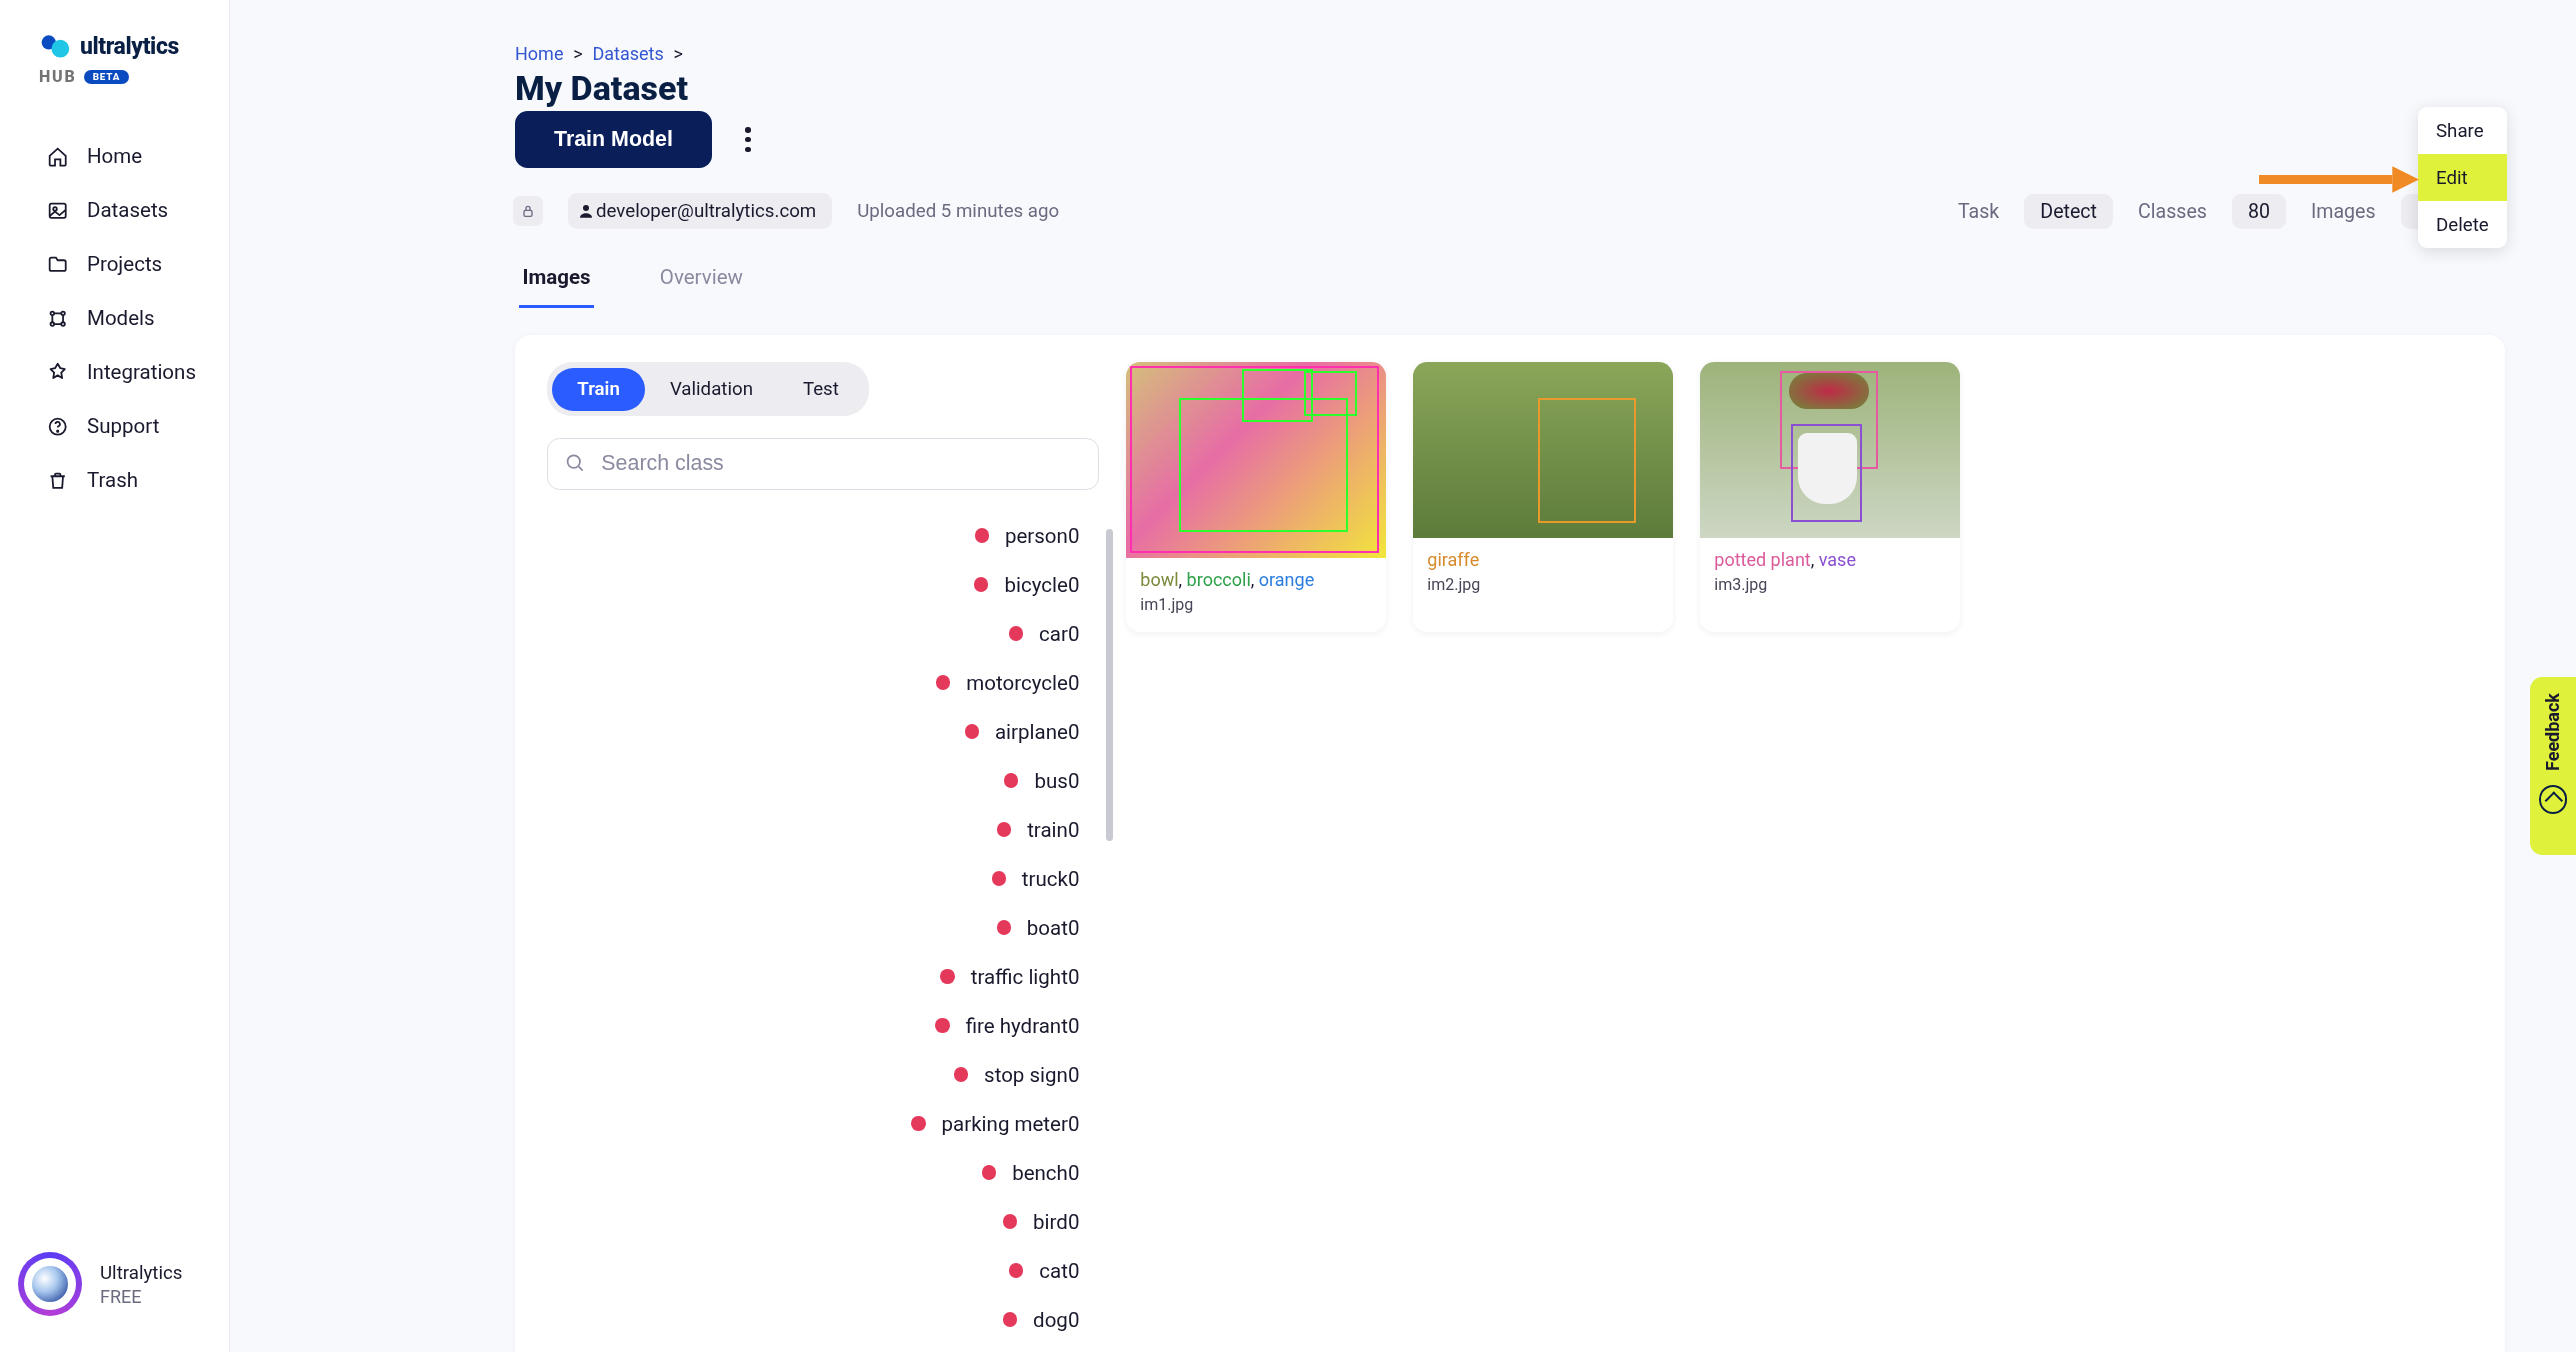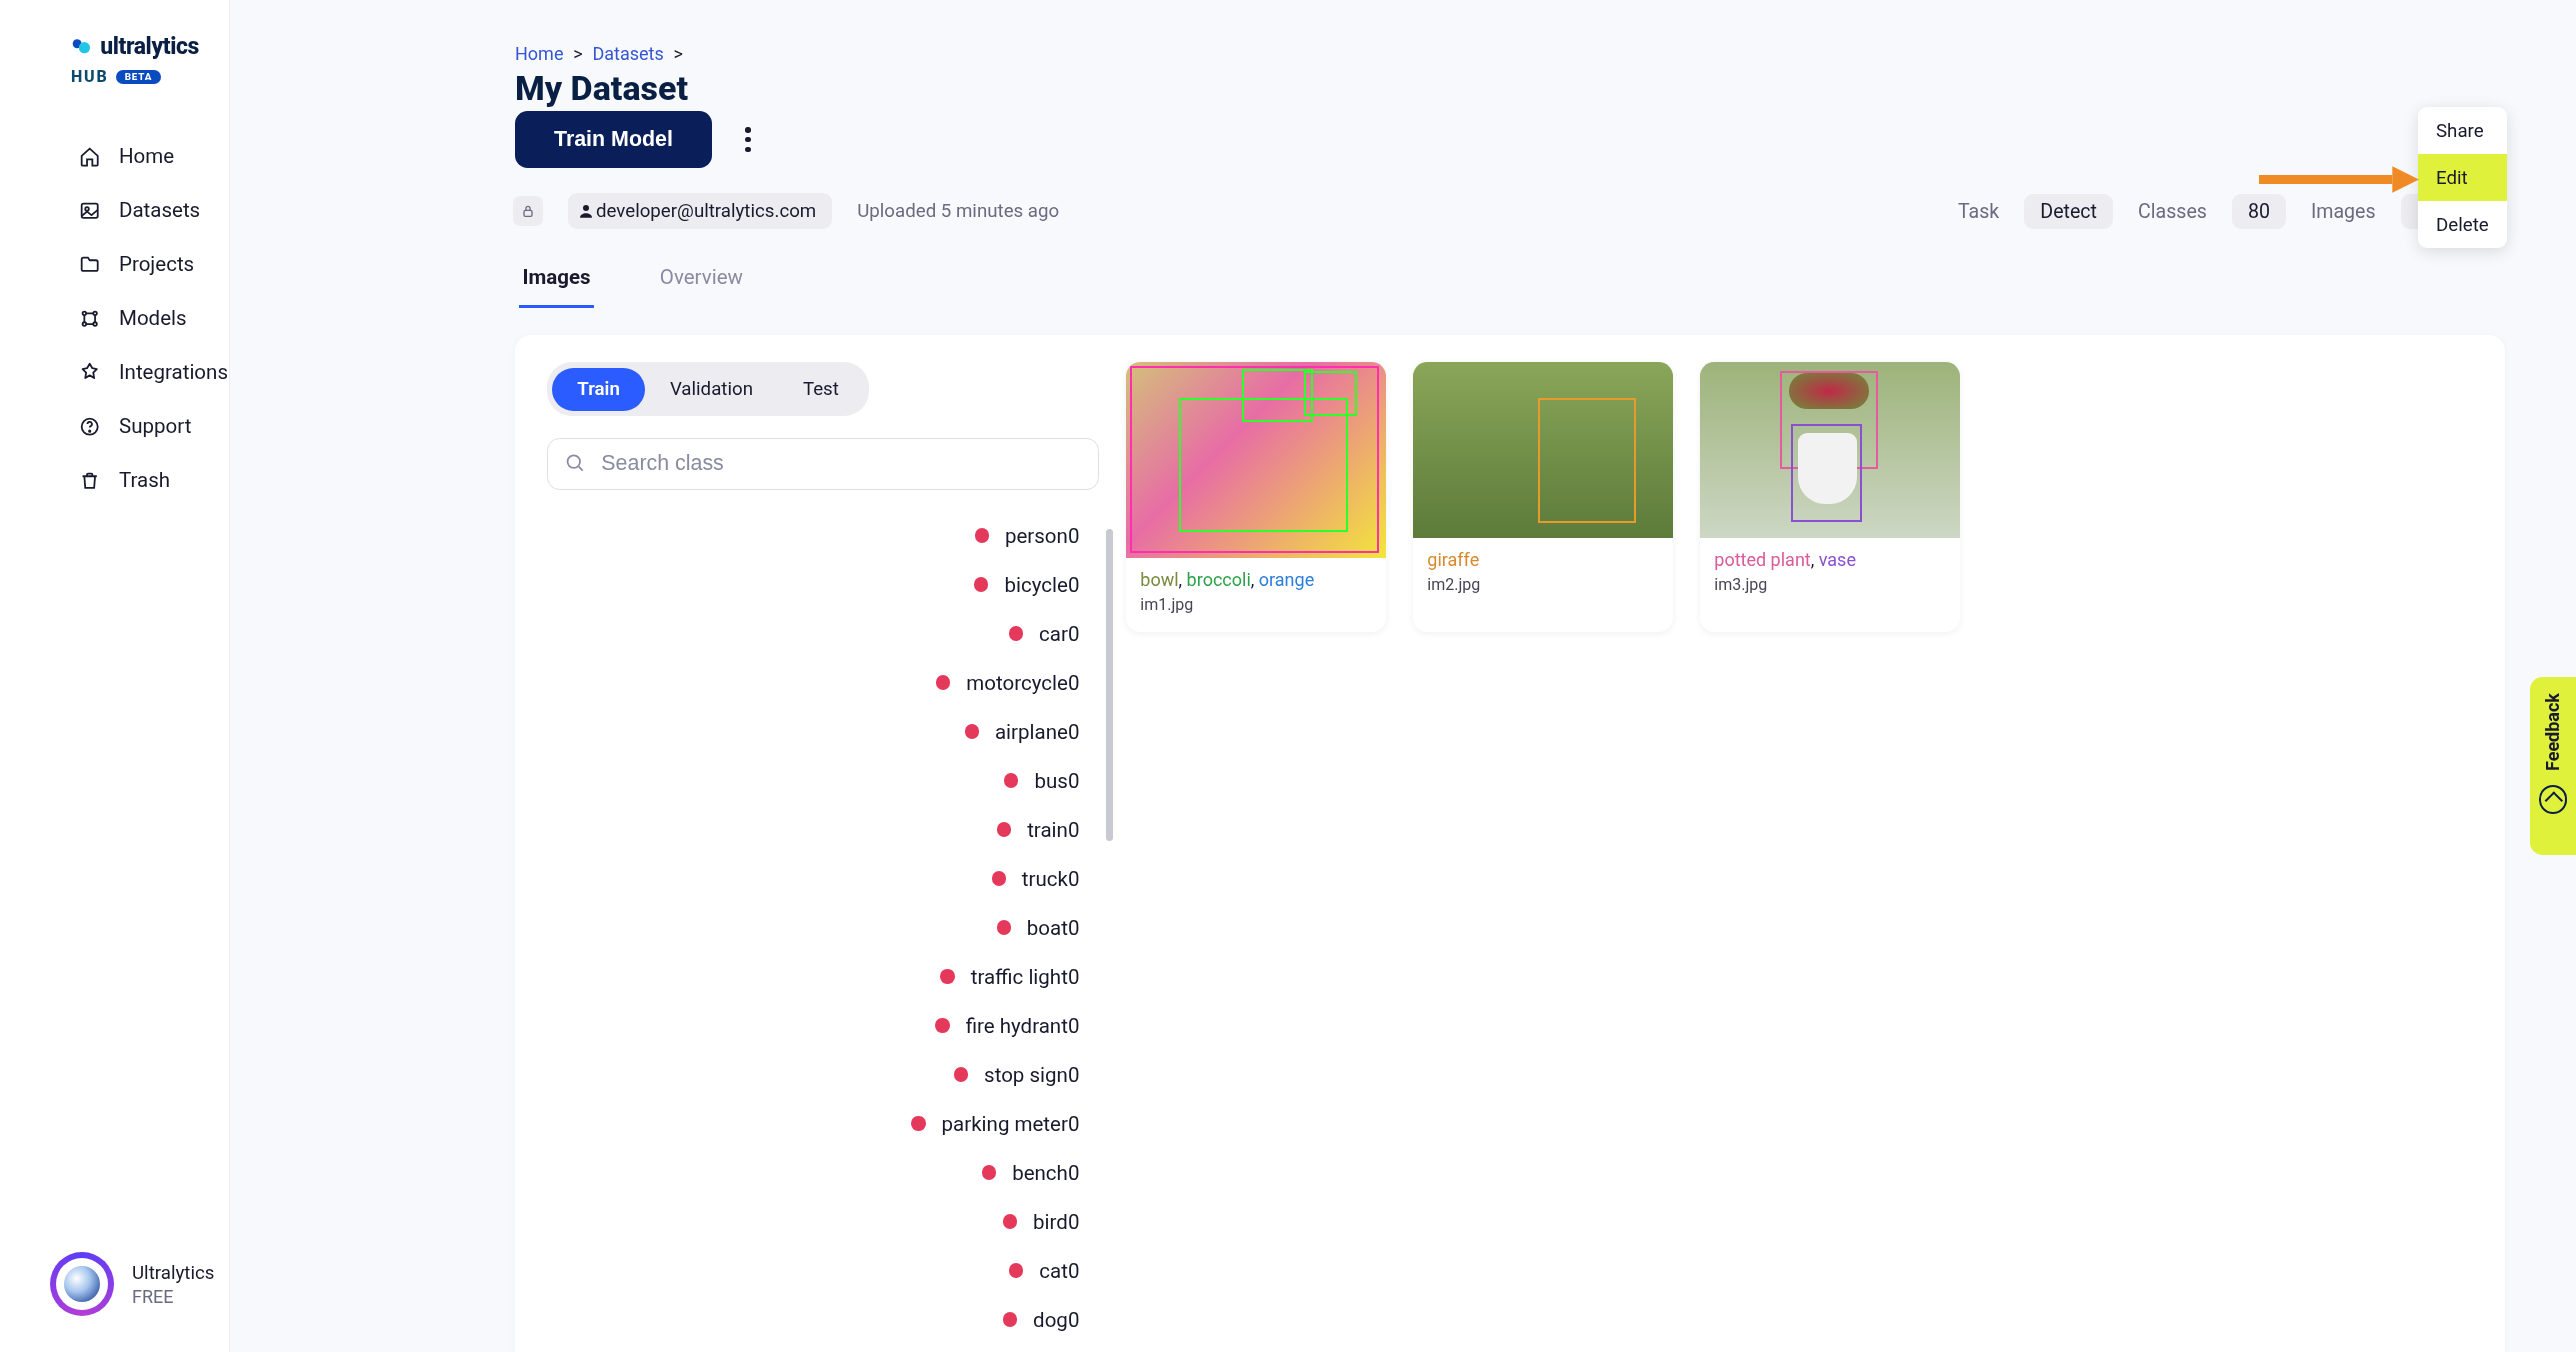--- a/index.html
+++ b/index.html
@@ -15,21 +15,20 @@
 
 .sidebar {
   position: absolute;
   left: 0; top: 0;
   width: 230px;
   height: 100%;
   background: #ffffff;
   border-right: 1.8px solid #ececf1;
   display: flex;
   flex-direction: column;
-  padding-left: 32px;
 }
 .logo-block {
   padding: 30px 30px 16px 39px;
 }
 .logo-block .brand {
   display: flex;
   align-items: center;
   gap: 9px;
 }
 .logo-text {
@@ -41,21 +40,21 @@
 .logo-sub {
   margin-top: 5.3px;
   display: flex;
   align-items: center;
   gap: 7.1px;
 }
 .hub-label {
   font-weight: 800;
   font-size: 16px;
   letter-spacing: 1.8px;
-  color: #0c4a6e;
+  color: #737373;
 }
 .beta-pill {
   background: #0a4bbf;
   color: #fff;
   font-size: 9.8px;
   font-weight: 800;
   letter-spacing: 0.9px;
   border-radius: 9px;
   padding: 1.8px 9px;
 }

